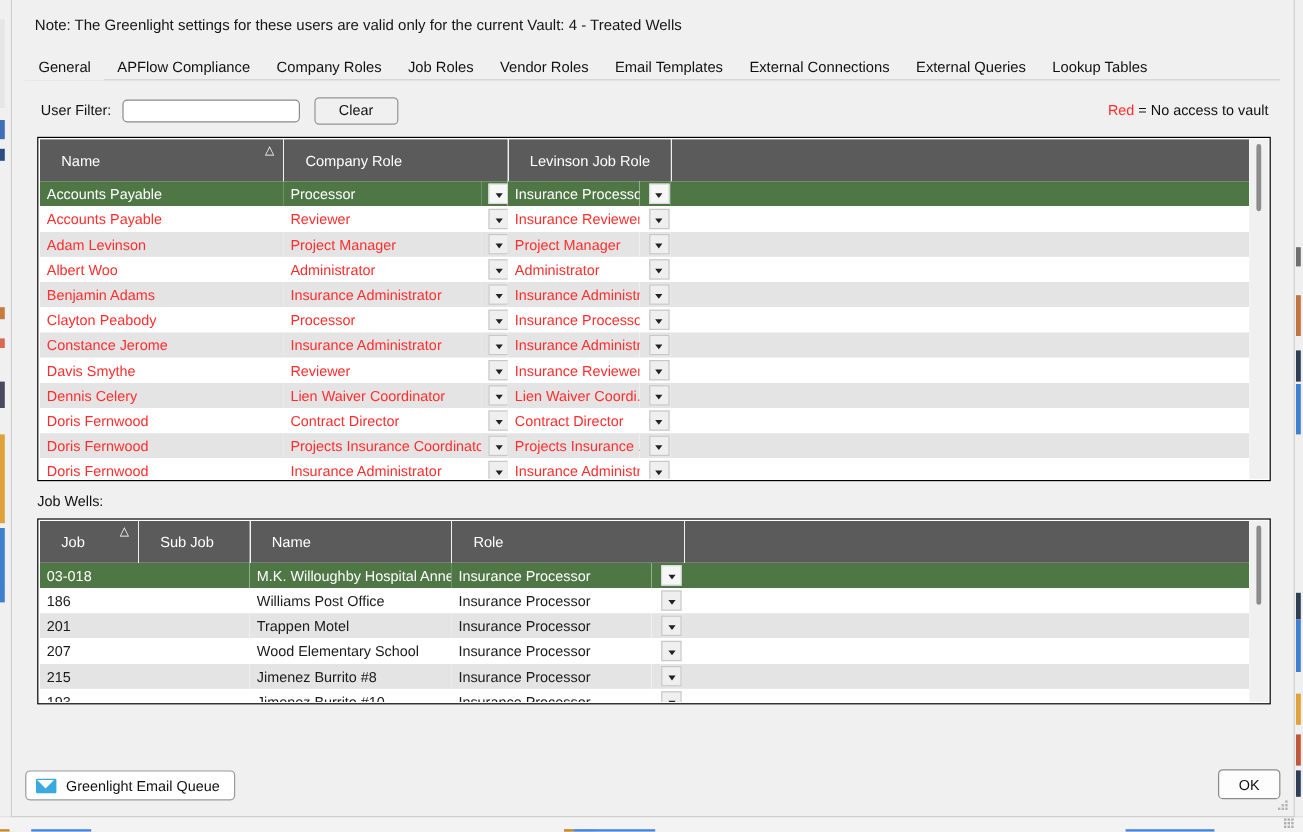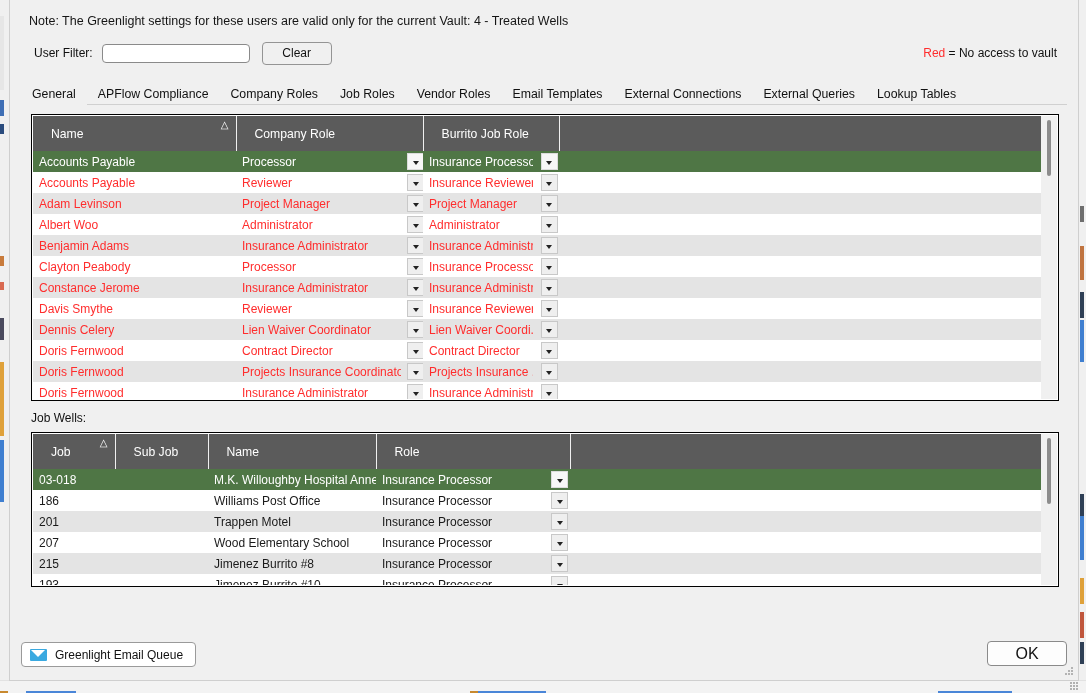--- a/index.html
+++ b/index.html
@@ -331,26 +331,26 @@
     position: absolute;
     left: 1px; top: 1px;
     width: 0; height: 0;
     border-left: 7.5px solid transparent;
     border-right: 7.5px solid transparent;
     border-top: 7px solid #ffffff;
   }
   #ok-btn {
     position: absolute;
     right: 11px; top: 7px;
-    width: 80px; height: 25px;
+    width: 52px; height: 25px;
     background: #fdfdfd;
     border: 1px solid #8a8a8a;
     border-radius: 4px;
     font-family: "Liberation Sans", sans-serif;
-    font-size: 16px;
+    font-size: 12px;
     color: #111;
     cursor: pointer;
   }
   #resize-grip {
     position: absolute;
     right: 2px; bottom: 2px;
     width: 11px; height: 11px;
     display: grid;
     grid-template-columns: repeat(3, 3px);
     grid-template-rows: repeat(3, 3px);
@@ -404,42 +404,42 @@
         <i></i>
         <i></i>
         <i></i>
     </div>
   </div>
 
   <div id="window">
 
 
     <div id="note">Note:  The Greenlight settings for these users are valid only for the current Vault: 4 - Treated Wells</div>
-
-    <div id="filter-row">
-      <span id="filter-label">User Filter:</span>
-      <input id="user-filter-input" type="text" placeholder="" style="">
-      <button id="clear-btn">Clear</button>
-      <span id="legend">
-        <span class="red">Red</span>
-        <span>= No access to vault</span>
-      </span>
-    </div>
 
     <div id="tabbar">
       <div class="tab active">General</div>
       <div class="tab">APFlow Compliance</div>
       <div class="tab">Company Roles</div>
       <div class="tab">Job Roles</div>
       <div class="tab">Vendor Roles</div>
       <div class="tab">Email Templates</div>
       <div class="tab">External Connections</div>
       <div class="tab">External Queries</div>
       <div class="tab">Lookup Tables</div>
       <div id="tab-fill"></div>
+    </div>
+
+    <div id="filter-row">
+      <span id="filter-label">User Filter:</span>
+      <input id="user-filter-input" type="text" placeholder="" style="">
+      <button id="clear-btn">Clear</button>
+      <span id="legend">
+        <span class="red">Red</span>
+        <span>= No access to vault</span>
+      </span>
     </div>
 
     <div id="users-grid-wrap" class="grid-wrap">
       <div class="grid-inner">
         <table class="grid">
           <colgroup>
             <col style="width:203px">
               <col style="width:165px">
               <col style="width:22px">
             <col style="width:110px">
@@ -449,21 +449,21 @@
           <thead>
             <tr>
               <th>
                 <span>Name</span>
                 <span class="sort-ind">△</span>
               </th>
               <th colspan="2">
                 <span>Company Role</span>
               </th>
               <th colspan="2">
-                <span>Burrito Job Role</span>
+                <span>Levinson Job Role</span>
               </th>
               <th class="last"></th>
             </tr>
           </thead>
           <tbody id="users-body">
               <tr class="sel black">
                 <td>Accounts Payable</td>
                 <td>Processor</td>
                 <td class="cell-dd"><span class="dd-btn"></span></td>
                 <td>Insurance Processor</td>

